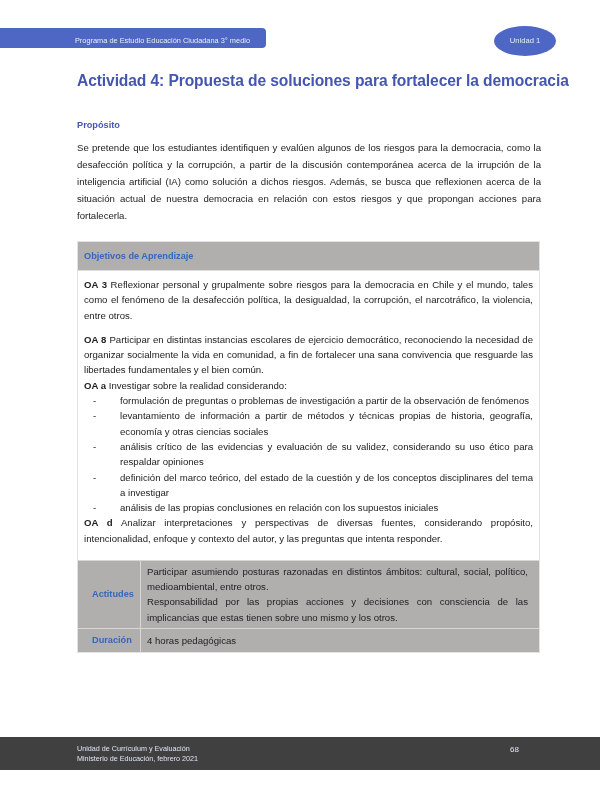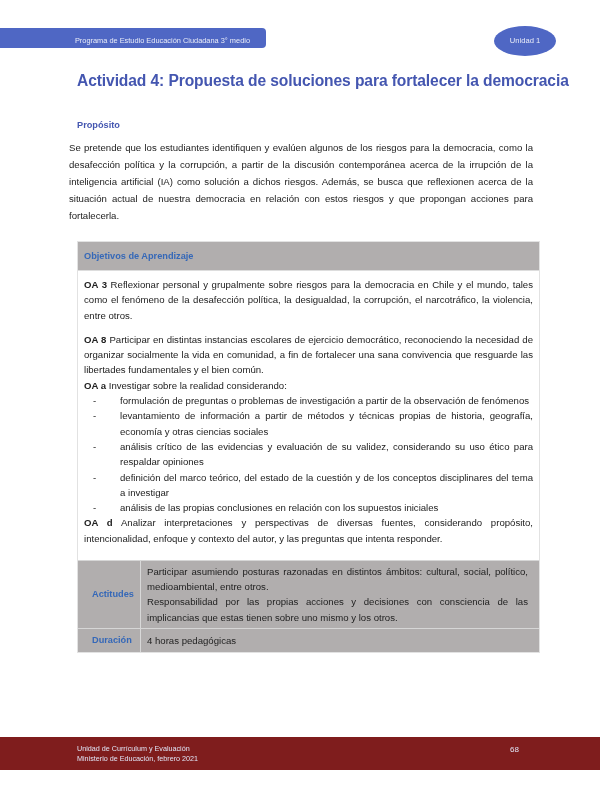--- a/index.html
+++ b/index.html
@@ -19,21 +19,21 @@
 
     .page-title {
       position: absolute; left: 77px; top: 72px; width: 480px;
       color: #4456b0; font-size: 15.6px; font-weight: bold; letter-spacing: -0.1px; white-space: nowrap;
     }
     .section-label {
       position: absolute; left: 77px; top: 120px;
       color: #4456b0; font-size: 9.2px; font-weight: bold;
     }
     .purpose-text {
-      position: absolute; left: 69px; top: 139px; width: 464px;
+      position: absolute; left: 77px; top: 139px; width: 464px;
       font-size: 9.6px; line-height: 17.1px; text-align: justify; color: #222;
     }
 
     .objectives-table {
       position: absolute; left: 77px; top: 241px; width: 463px;
       border: 1px solid #e2e2e2;
     }
     .obj-header {
       height: 29px; background: #b1aeae; color: #3568b8; font-weight: bold;
       font-size: 9.2px; line-height: 29px; padding-left: 6px;
@@ -56,21 +56,21 @@
       display: flex; align-items: center; padding-left: 14px;
       border-right: 1px solid #d8d8d8;
     }
     .meta-value {
       flex: 1; padding: 3px 11px 3px 6px; font-size: 9.6px; line-height: 15.2px; color: #222; text-align: justify;
     }
     .meta-row.duration .meta-value { padding: 4px 6px; }
 
     .footer-band {
       position: absolute; left: 0; top: 737px; width: 600px; height: 33px;
-      background: #7f1d1d; color: #e0e5f6;
+      background: #404040; color: #e0e5f6;
     }
     .footer-line { position: absolute; left: 77px; font-size: 7.2px; }
     .footer-line.l1 { top: 7px; }
     .footer-line.l2 { top: 17px; }
     .page-number { position: absolute; left: 510px; top: 8px; font-size: 8px; }
   </style>
 </head>
 <body>
 
 <div class="header-bar">

